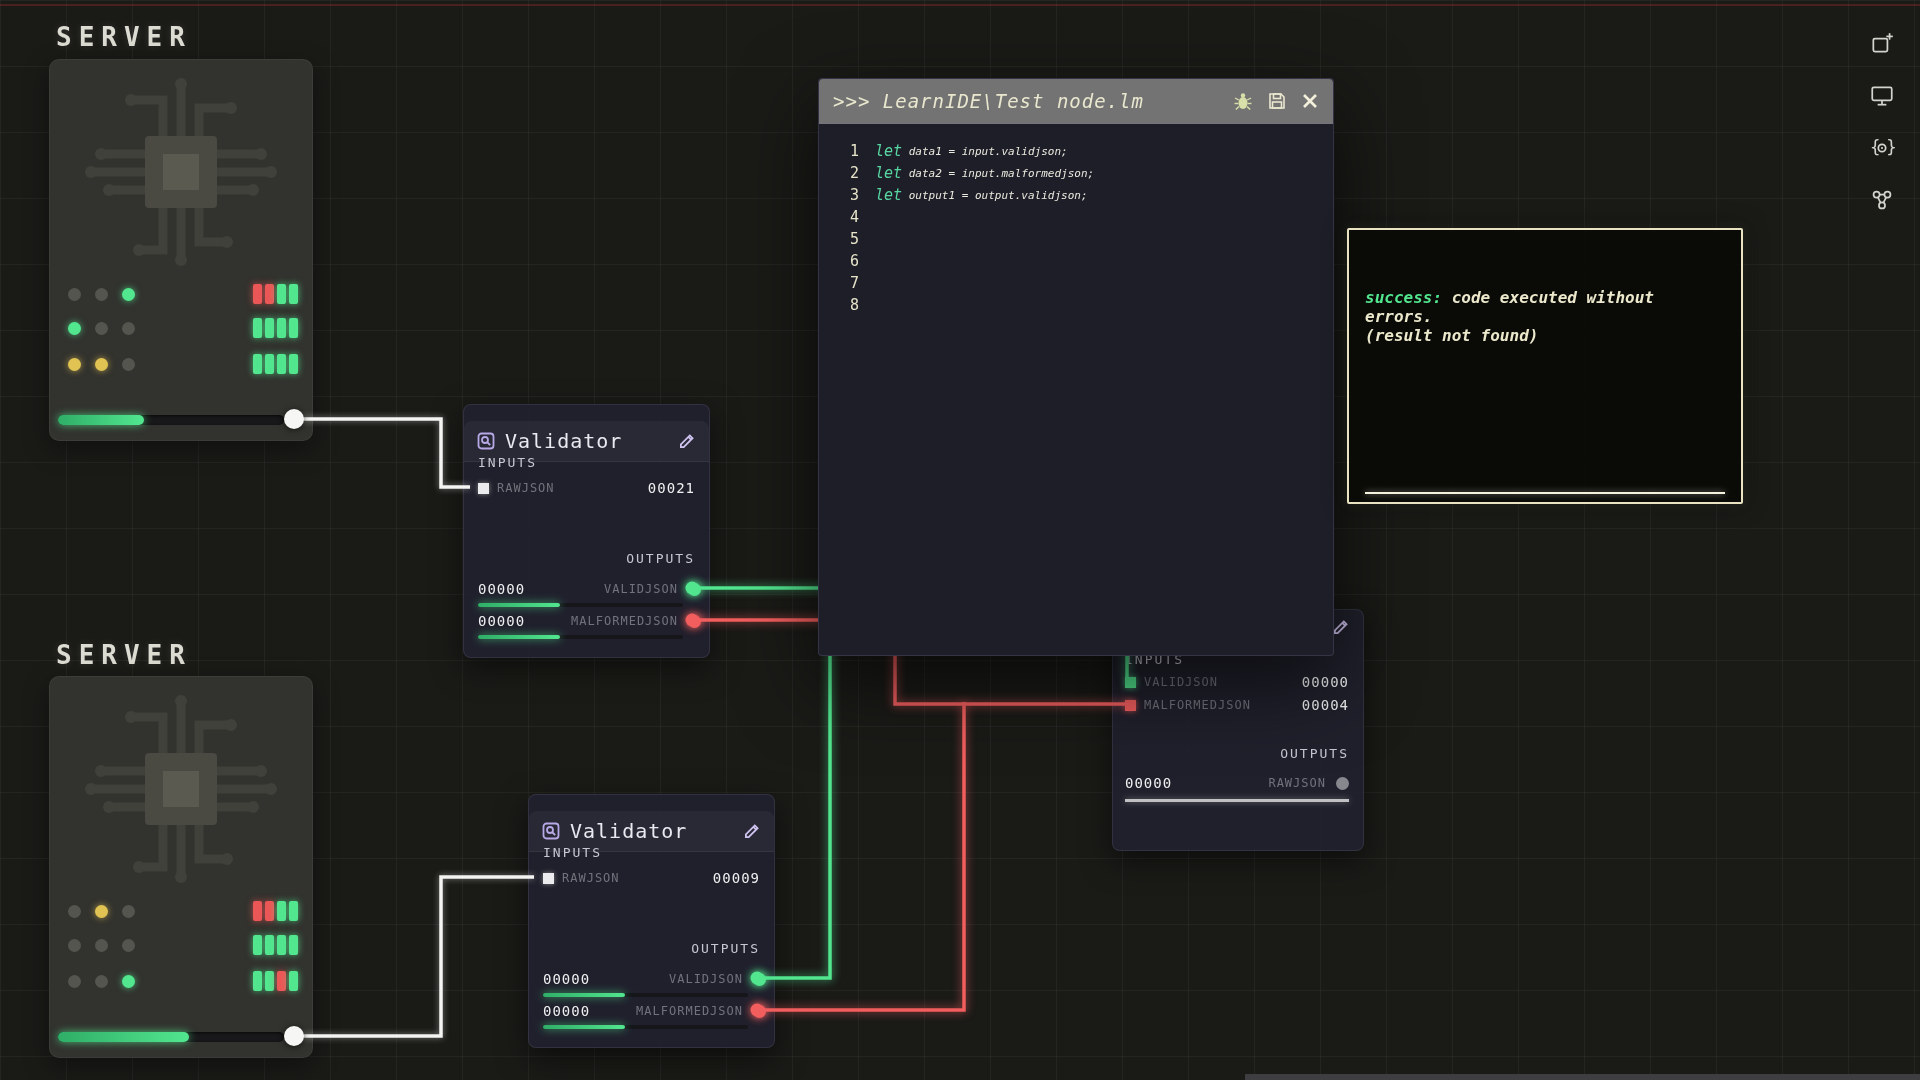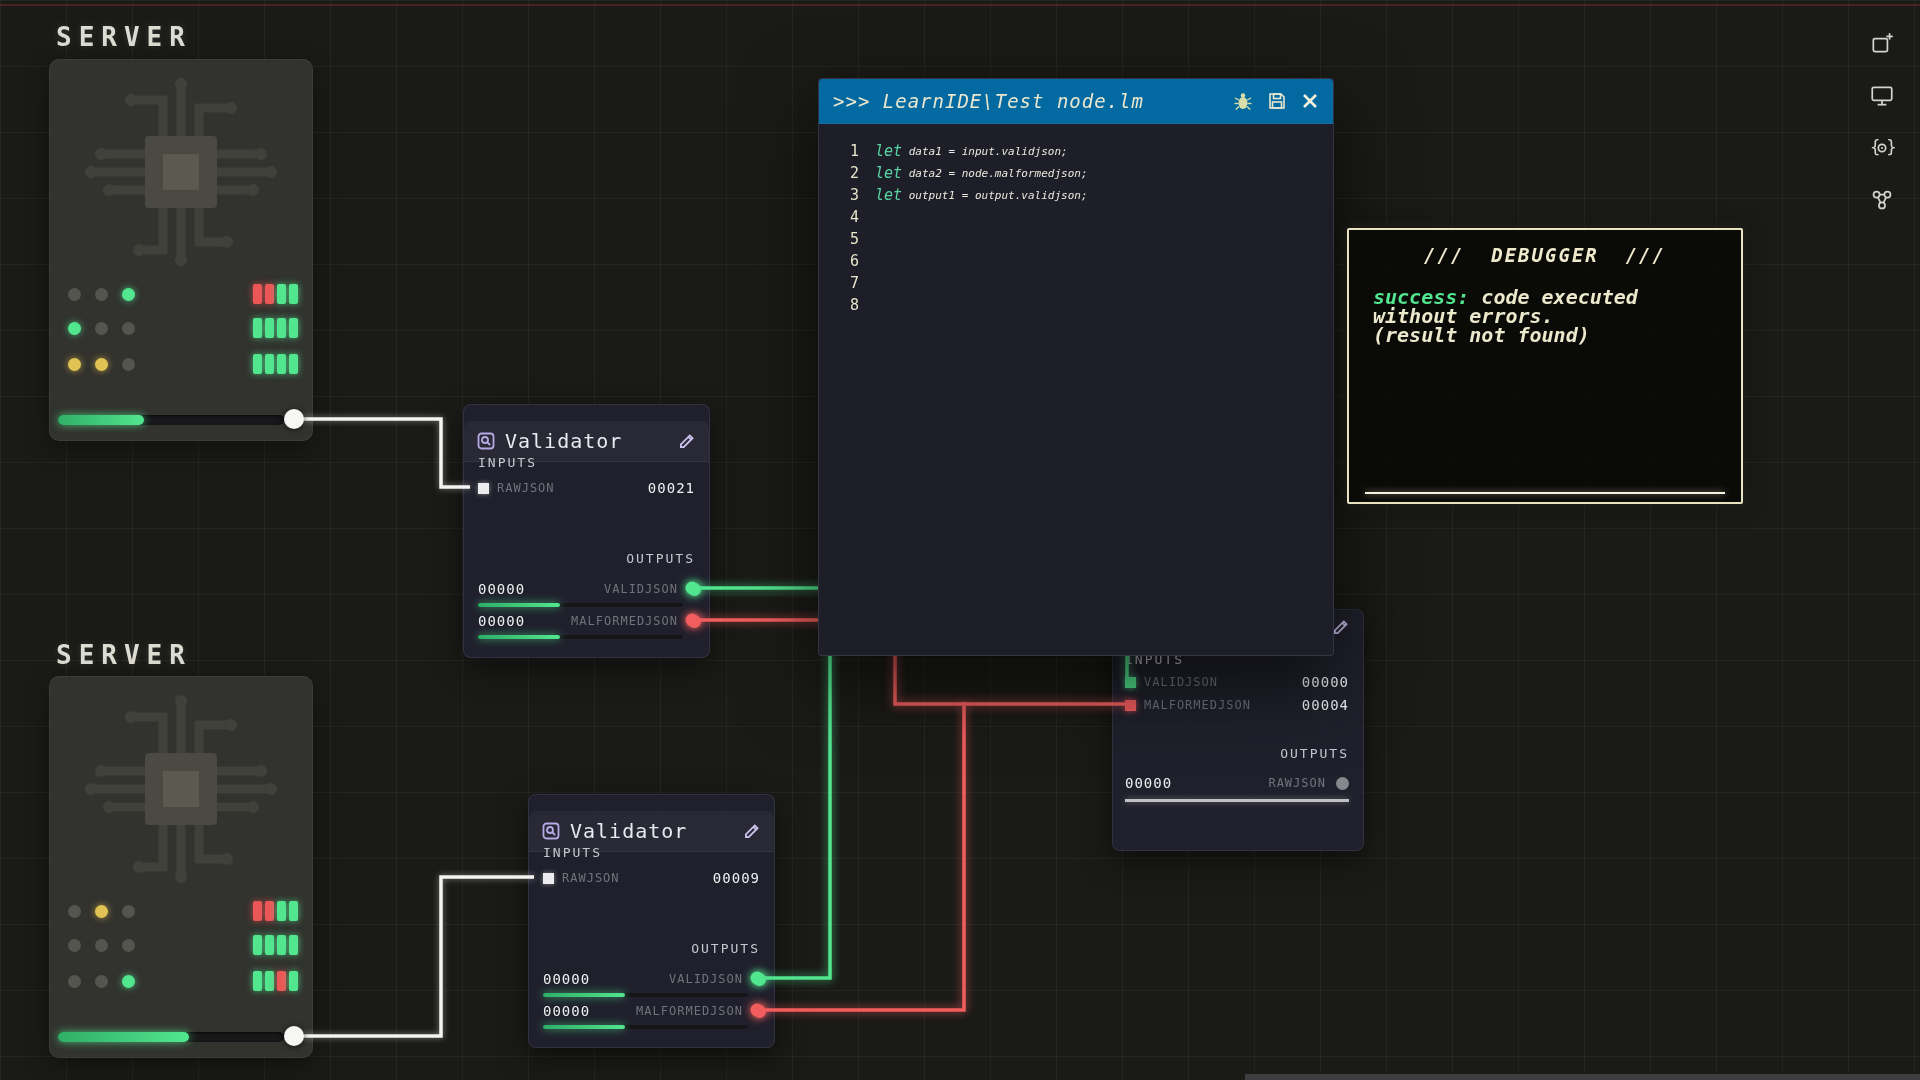--- a/index.html
+++ b/index.html
@@ -90,39 +90,39 @@
   .w-green{stroke:#52e68f;filter:drop-shadow(0 0 5px rgba(82,230,143,.8));}
   .w-red{stroke:#f25e5e;filter:drop-shadow(0 0 5px rgba(242,94,94,.8));}
   .dot-white{fill:#f6f6f4;filter:drop-shadow(0 1px 3px rgba(0,0,0,.6));}
   .dot-green{fill:#52e68f;filter:drop-shadow(0 0 5px rgba(82,230,143,.9));}
   .dot-red{fill:#f25e5e;filter:drop-shadow(0 0 5px rgba(242,94,94,.9));}
 
   
   .editor{position:absolute;left:818px;top:78px;width:514px;height:576px;z-index:30;
           background:#1e1e28;border:1px solid rgba(120,120,160,.25);border-radius:4px;
           box-shadow:0 26px 80px rgba(0,0,0,.65);}
-  .etitle{height:44px;display:flex;align-items:center;padding:0 14px;background:#0369a1;
+  .etitle{height:44px;display:flex;align-items:center;padding:0 14px;background:#737373;
           border-bottom:1px solid rgba(120,120,160,.2);border-radius:4px 4px 0 0;}
   .etitle-text{color:#eae7cf;font-style:italic;font-size:19px;letter-spacing:1px;flex:1;
                white-space:pre;}
   .ebtn{margin-left:14px;cursor:default;display:flex;align-items:center;}
   .ebody{padding-top:16px;}
   .code-line{display:flex;height:22px;align-items:center;}
   .lineno{width:40px;text-align:right;padding-right:16px;color:#e7e4c9;font-size:15px;flex:none;}
   .kw{color:#57d6a2;font-style:italic;font-size:15px;white-space:pre;}
   .codetext{color:#eaeadf;font-style:italic;font-size:11px;white-space:pre;text-align:center;}
 
   
   .debugger{position:absolute;left:1347px;top:228px;width:392px;height:272px;z-index:30;
             background:rgba(10,10,6,.94);border:2px solid #e9e3c1;border-radius:2px;
             box-shadow:0 0 22px rgba(0,0,0,.55), 0 0 14px rgba(233,227,193,.12);}
   .dtitle{margin-top:14px;text-align:center;color:#efeacd;font-weight:bold;font-style:italic;
           font-size:19px;letter-spacing:2px;white-space:pre;}
-  .dbody{position:absolute;left:16px;top:58px;right:14px;font-size:20px;font-style:italic;
-         font-weight:bold;line-height:19px;color:#ece8cc;margin-left:8px;}
+  .dbody{position:absolute;left:16px;top:58px;right:14px;font-size:16px;font-style:italic;
+         font-weight:bold;line-height:19px;color:#ece8cc;}
   .dstatus{color:#52e68f;}
   .dinput{position:absolute;left:16px;bottom:8px;width:360px;height:2px;background:#f5f2e0;
           box-shadow:0 0 6px rgba(245,242,224,.6);}
 
   
   .sidebar{position:absolute;right:14px;top:24px;z-index:40;display:flex;flex-direction:column;gap:12px;}
   .sbtn{width:48px;height:40px;display:flex;align-items:center;justify-content:center;border-radius:4px;}
   .sbtn svg{stroke:#d4d4ce;fill:none;stroke-width:1.6;}
   .sbtn text{fill:#d4d4ce;stroke:none;font-family:"DejaVu Sans Mono",monospace;}
 </style>
@@ -449,21 +449,21 @@
     </div>
     <div class="ebody">
       <div class="code-line">
           <span class="lineno">1</span>
           <span class="kw">let</span>
           <span class="codetext"> data1 = input.validjson;</span>
         </div>
       <div class="code-line">
           <span class="lineno">2</span>
           <span class="kw">let</span>
-          <span class="codetext"> data2 = node.malformedjson;</span>
+          <span class="codetext"> data2 = input.malformedjson;</span>
         </div>
       <div class="code-line">
           <span class="lineno">3</span>
           <span class="kw">let</span>
           <span class="codetext"> output1 = output.validjson;</span>
         </div>
       <div class="code-line">
           <span class="lineno">4</span>
           <span class="kw"></span>
           <span class="codetext"></span>
@@ -485,21 +485,20 @@
         </div>
       <div class="code-line">
           <span class="lineno">8</span>
           <span class="kw"></span>
           <span class="codetext"></span>
         </div>
     </div>
   </div>
 
   <div class="debugger">
-    <div class="dtitle">///  DEBUGGER  ///</div>
     <div class="dbody"><span class="dstatus">success:</span><span> code executed without errors.</span><br><span>(result not found)</span></div>
     <div class="dinput"></div>
   </div>
 
   <div class="sidebar">
     <div class="sbtn">
       <svg width="26" height="26" viewBox="0 0 24 24">
         <rect x="4" y="7" width="13" height="12" rx="1.5"></rect>
         <path d="M19 2 V8"></path>
           <path d="M16 5 H22"></path>

